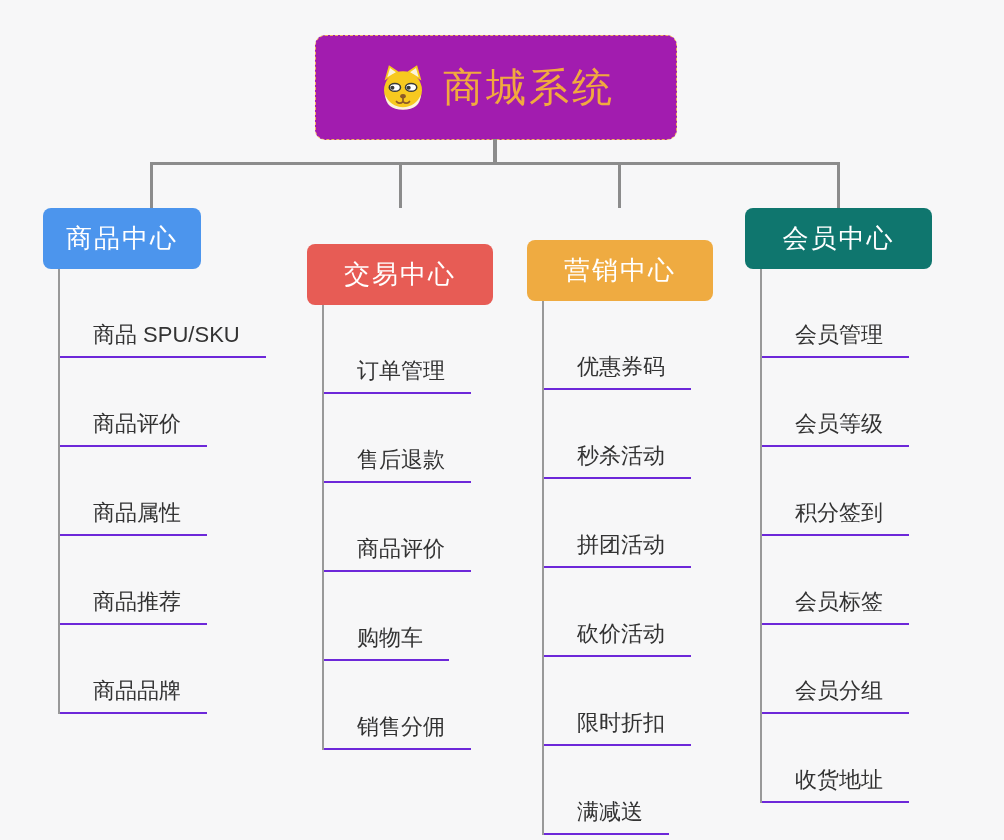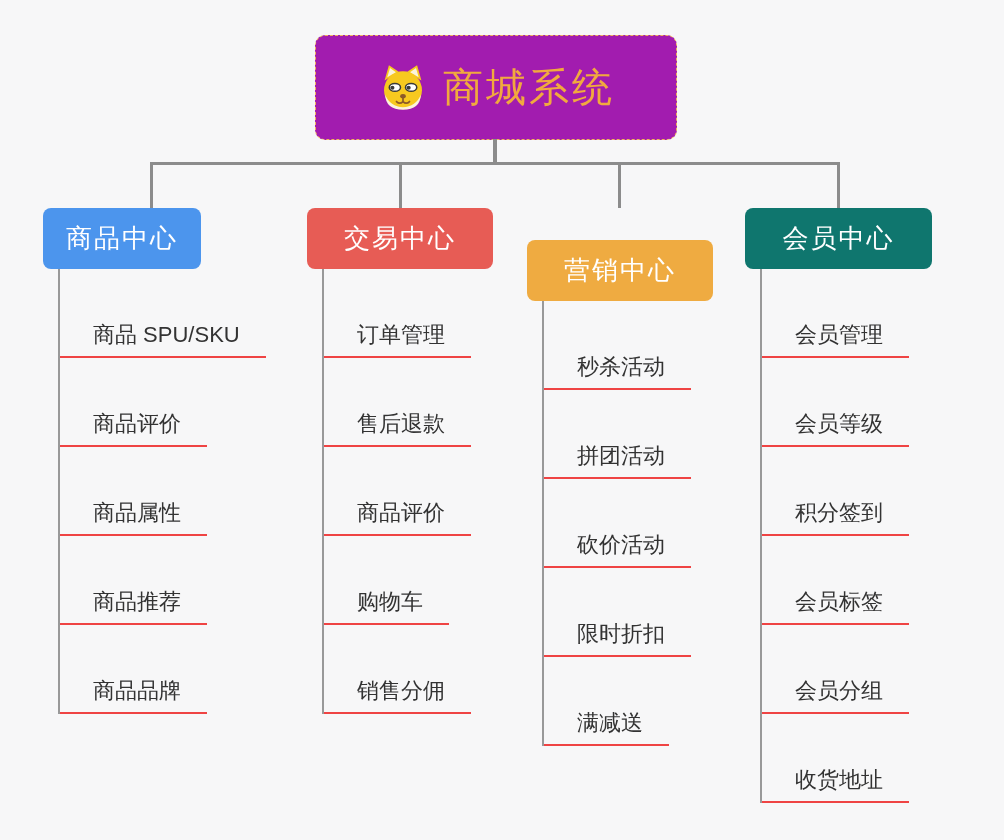--- a/index.html
+++ b/index.html
@@ -35,37 +35,37 @@
   .bus{left:150px;top:162px;width:689px;height:3px;}
   .drop{top:162px;width:3px;height:46px;}
   .drop-1{left:150px;}
   .drop-2{left:399px;}
   .drop-3{left:618px;}
   .drop-4{left:837px;}
 
   
   .branch{position:absolute;top:208px;}
   .branch-1{left:43px;width:158px;}
-  .branch-2{left:307px;width:186px;}
+  .branch-2{left:307px;width:186px;margin-top:36px;}
   .branch-3{left:527px;width:186px;margin-top:32px;}
   .branch-4{left:745px;width:187px;}
   .branch-header{
     height:61px;border-radius:8px;
     display:flex;align-items:center;justify-content:center;
     color:#FFFFFF;font-size:26px;letter-spacing:2px;
     white-space:nowrap;
   }
   .leaves{position:absolute;left:15px;top:61px;}
   .spine{position:absolute;left:0;top:0;width:2px;height:100%;background:#999999;}
   .leaf-row{height:89px;display:flex;align-items:flex-end;}
   .leaf-row:first-child{height:86px;}
   .leaf{
     display:inline-block;
     padding:0 26px 6px 35px;
-    border-bottom:2px solid #ef4444;
+    border-bottom:2px solid #6d28d9;
     font-size:22px;color:#333333;
     white-space:nowrap;
   }
 </style>
 </head>
 <body>
 
 <div class="stage">
 
   <div class="root-node">
@@ -135,20 +135,23 @@
           <span class="leaf">销售分佣</span>
         </div>
     </div>
   </div>
 
   <div class="branch branch-3">
     <div class="branch-header" style="background-color: rgb(239, 171, 65);">营销中心</div>
     <div class="leaves">
       <div class="spine"></div>
       <div class="leaf-row">
+          <span class="leaf">优惠券码</span>
+        </div>
+      <div class="leaf-row">
           <span class="leaf">秒杀活动</span>
         </div>
       <div class="leaf-row">
           <span class="leaf">拼团活动</span>
         </div>
       <div class="leaf-row">
           <span class="leaf">砍价活动</span>
         </div>
       <div class="leaf-row">
           <span class="leaf">限时折扣</span>

